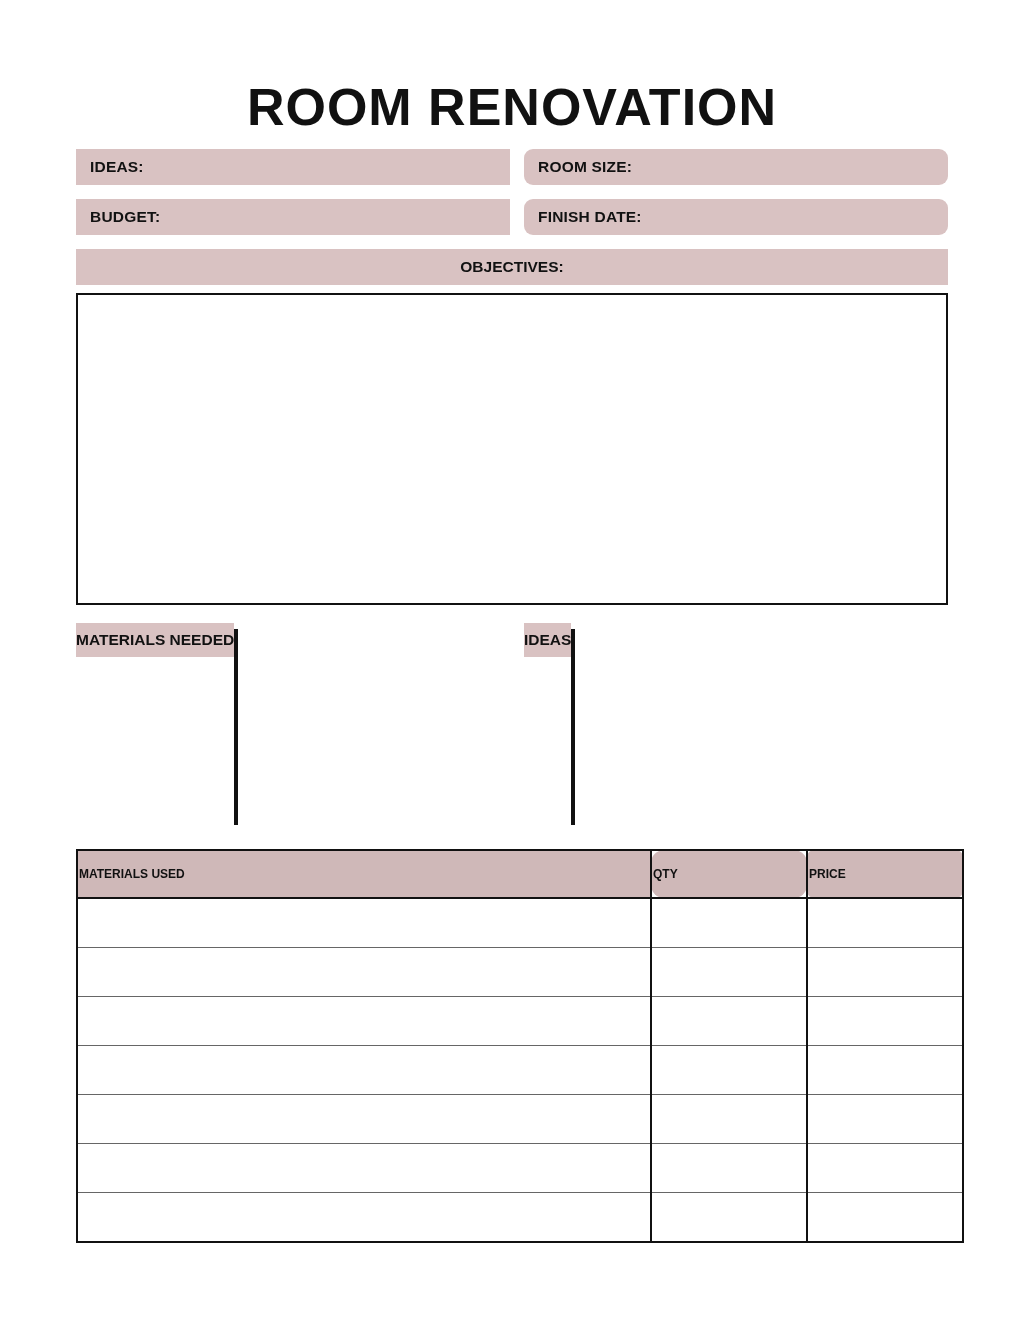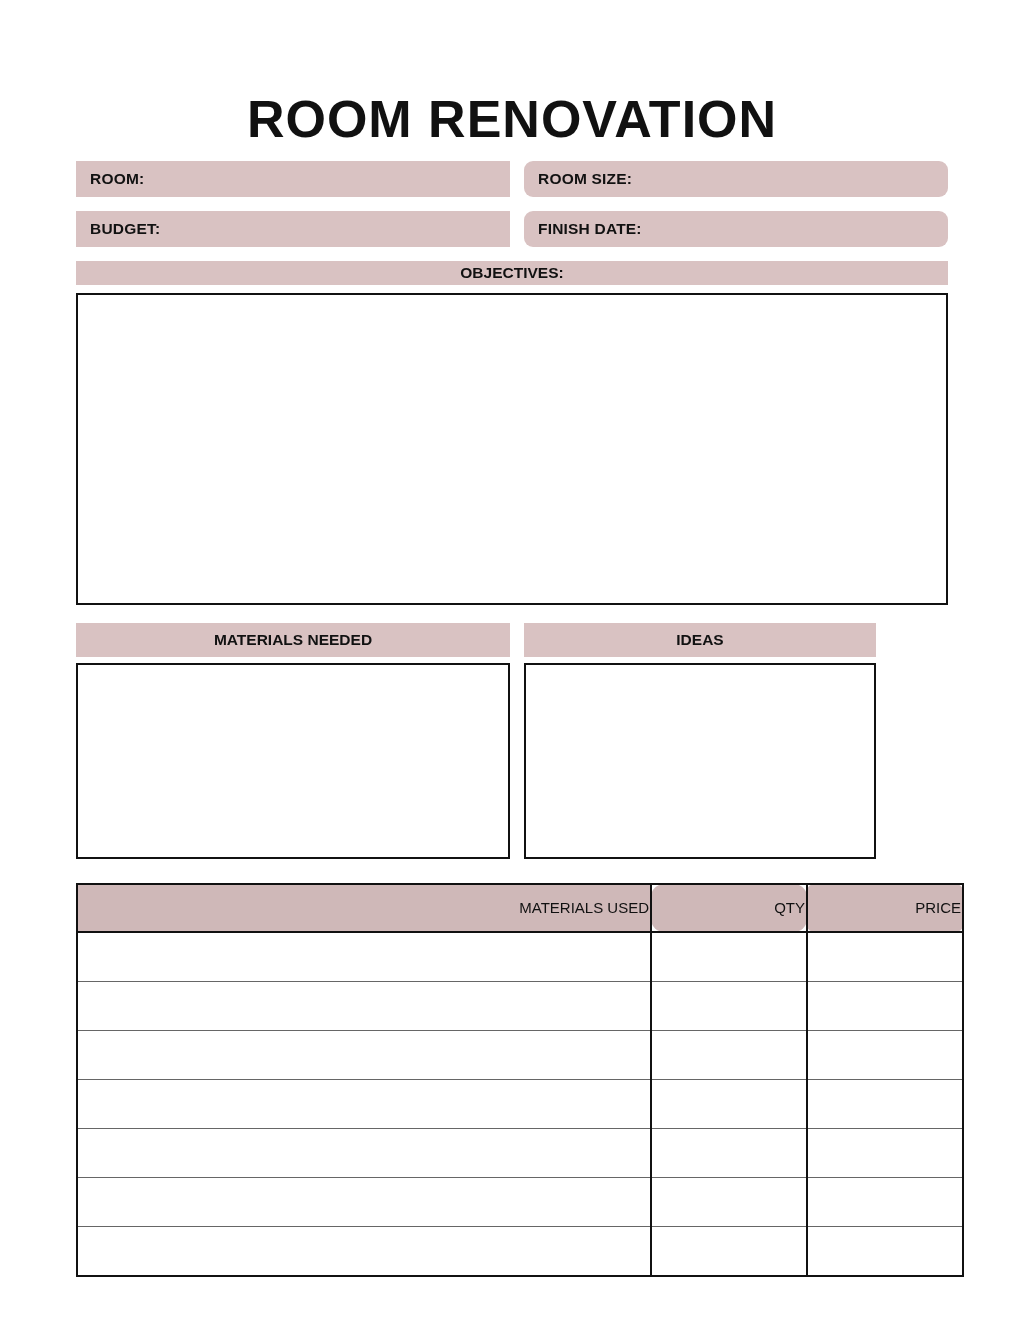--- a/index.html
+++ b/index.html
@@ -12,21 +12,21 @@
     height: 1326px;
     font-family: "Liberation Sans", sans-serif;
     color: #111111;
     position: relative;
     overflow: hidden;
   }
   .page {
     width: 1024px;
     height: 1326px;
     box-sizing: border-box;
-    padding: 16px 76px;
+    padding: 4px 76px;
     position: relative;
   }
   .title {
     text-align: center;
     font-size: 52px;
     font-weight: 800;
     letter-spacing: 1px;
     margin: 0;
     padding-top: 76px;
     line-height: 1.05;
@@ -49,21 +49,21 @@
     font-size: 15.5px;
     font-weight: 700;
     letter-spacing: 0.2px;
     color: #111111;
   }
   .bar.left  { width: 434px; }
   .bar.right { width: 424px; border-radius: 9px; }
 
   .bar-full {
     background: #d9c2c2;
-    height: 24px;
+    height: 36px;
     display: flex;
     align-items: center;
     justify-content: center;
     font-size: 15.5px;
     font-weight: 700;
     color: #111111;
     margin-top: 14px;
     box-sizing: border-box;
   }
 
@@ -78,21 +78,21 @@
     margin-top: 8px;
   }
 
   .two-col {
     display: flex;
     gap: 14px;
     margin-top: 18px;
   }
   .col {
     display: flex;
-    flex-direction: column;
+    flex-direction: row;
   }
   .col.left  { width: 434px; }
   .col.right { width: 352px; }
   .col-header {
     background: #d9c2c2;
     height: 34px;
     display: flex;
     align-items: center;
     justify-content: center;
     font-size: 15.5px;
@@ -106,26 +106,26 @@
   }
 
   table.materials {
     width: 100%;
     border-collapse: collapse;
     margin-top: 24px;
     table-layout: fixed;
   }
   table.materials th {
     background: #cfb8b8;
-    font-size: 15px;
-    font-weight: 400;
+    font-size: 12px;
+    font-weight: 700;
     color: #111111;
     height: 44px;
     border: 2.5px solid #111111;
-    text-align: right;
+    text-align: left;
   }
   table.materials td {
     height: 46px;
     border: 1.5px solid #666666;
     border-left: 2.5px solid #111111;
     border-right: 2.5px solid #111111;
   }
   table.materials td.mid {
     border-left: 1.5px solid #666666;
     border-right: 1.5px solid #666666;
@@ -139,21 +139,21 @@
 </style>
 </head>
 <body>
 
 <div class="page">
 
   <h1 class="title">ROOM RENOVATION</h1>
 
   <div class="row">
     <div class="bar left">
-      <span>ROOM:</span>
+      <span>IDEAS:</span>
     </div>
     <div class="bar right">
       <span>ROOM SIZE:</span>
     </div>
   </div>
 
   <div class="row">
     <div class="bar left">
       <span>BUDGET:</span>
     </div>

